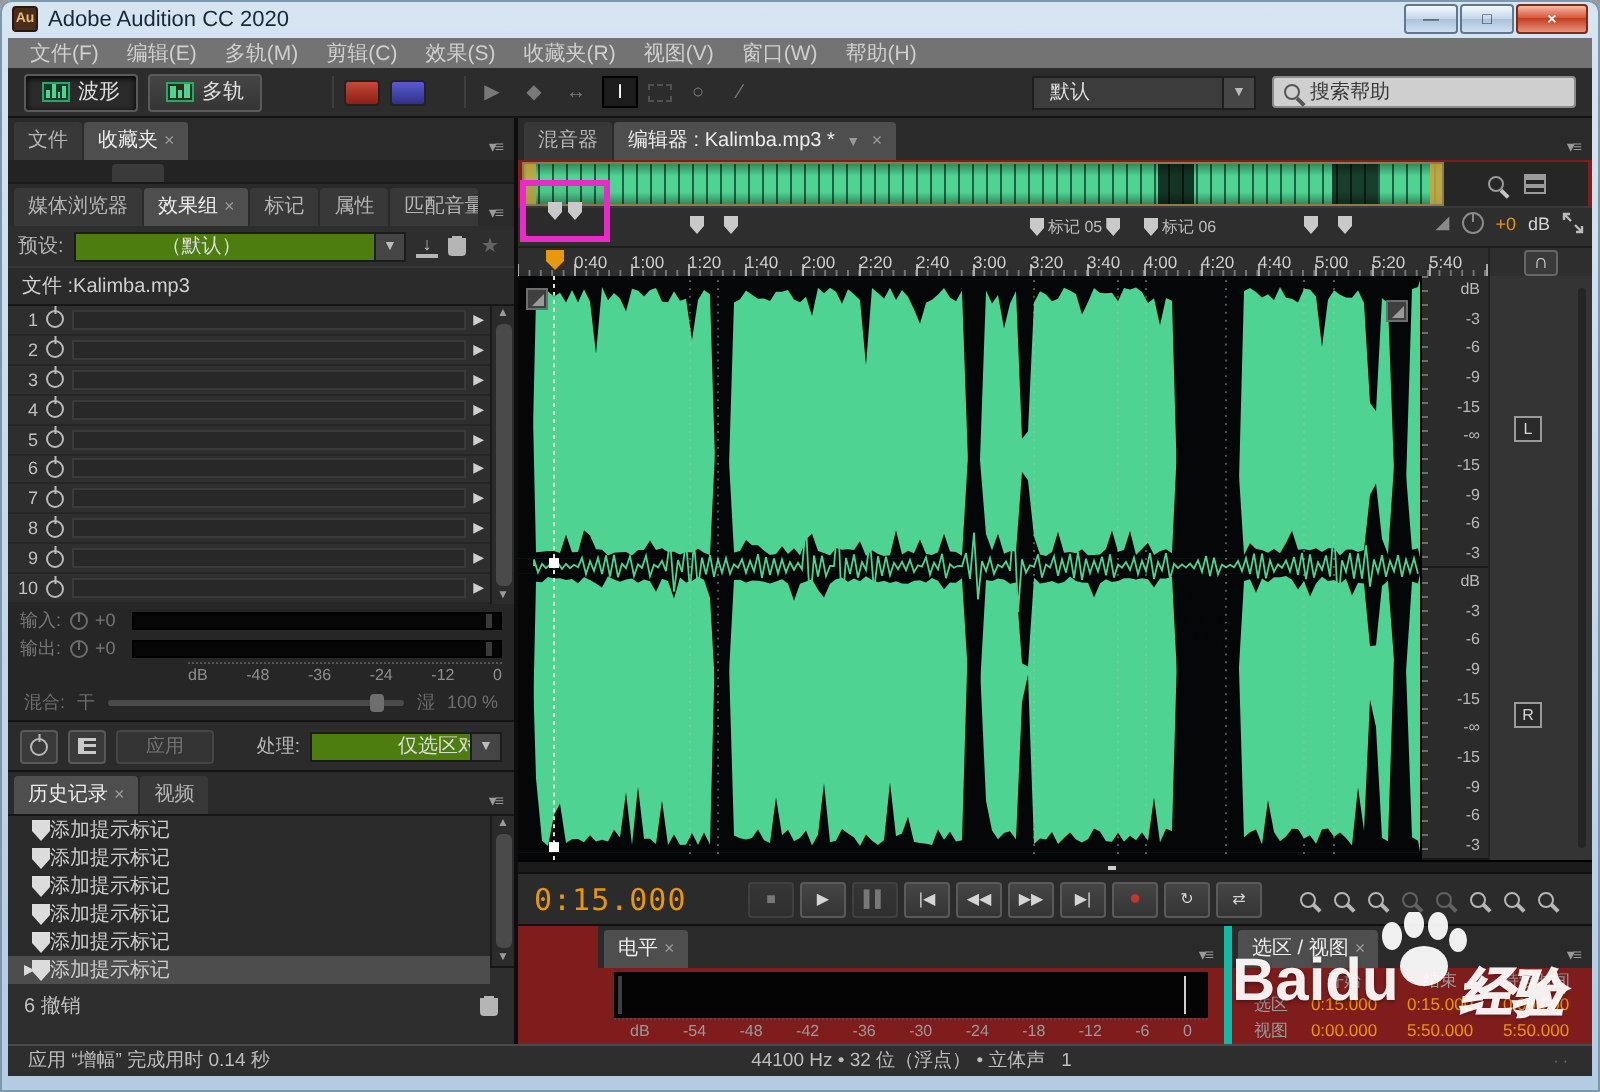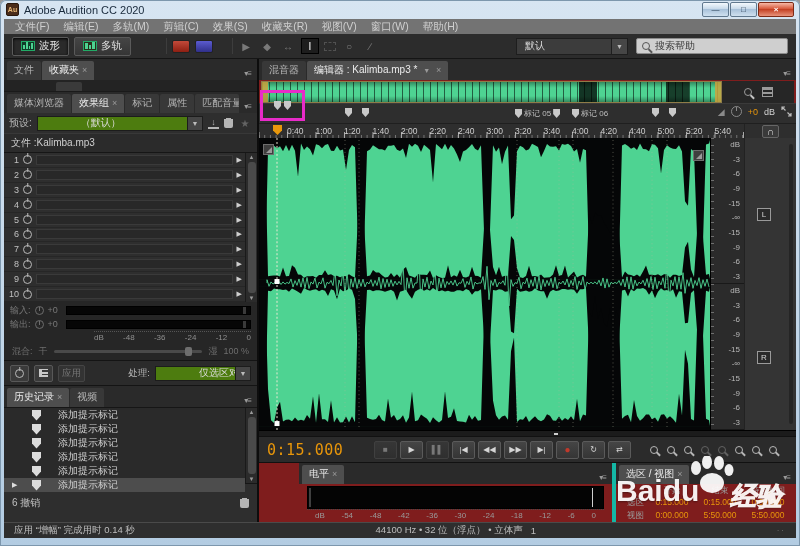--- a/index.html
+++ b/index.html
@@ -74,26 +74,26 @@
   .knob::after{content:"";position:absolute;left:50%;top:0;width:1px;height:4px;background:#8a8a8a;}
   .io-meter{flex:1;height:9px;background:#060606;border:1px solid #000;margin-left:4px;position:relative;}
   .io-meter::after{content:"";position:absolute;right:4px;top:0;bottom:0;width:3px;background:#3a3a3a;}
   .io-scale{display:flex;justify-content:space-between;font-size:8px;color:#8f8f8f;margin-left:84px;border-top:1px dotted #555;padding-top:1px;}
   .mixrow{flex:0 0 18px;display:flex;align-items:center;gap:6px;font-size:9px;color:#6e6e6e;padding:0 8px;}
   .slider{flex:1;height:3px;background:#4a4a4a;border-radius:2px;position:relative;}
   .slider .hnd{position:absolute;right:10px;top:-3px;width:7px;height:9px;background:#6e6e6e;border-radius:2px;}
   .rack-footer{flex:0 0 26px;display:flex;align-items:center;gap:5px;padding:0 6px;border-top:1px solid #141414;border-bottom:1px solid #141414;background:#2b2b2b;font-size:9.5px;color:#bbb;}
   .sqbtn{width:19px;height:17px;background:#3a3a3a;border:1px solid #585858;display:flex;align-items:center;justify-content:center;border-radius:2px;}
   .listico{display:inline-block;width:9px;height:8px;border-left:3px solid #c9c9c9;background:repeating-linear-gradient(#c9c9c9 0 1.5px,transparent 1.5px 3.2px);}
-  .applybtn{padding:1px 3px;background:#333;border:1px solid #454545;color:#757575;border-radius:2px;}
+  .applybtn{padding:1px 14px;background:#333;border:1px solid #454545;color:#757575;border-radius:2px;}
   .procdd{width:96px;}
   
   .histlist{flex:1;display:flex;min-height:0;border-top:1px solid #161616;}
   .histcol{flex:1;display:flex;flex-direction:column;background:#2a2a2a;}
-  .hist-row{flex:1;display:flex;align-items:center;gap:17px;padding-left:28px;font-size:10px;color:#cdcdcd;position:relative;}
+  .hist-row{flex:1;display:flex;align-items:center;gap:0;padding-left:12px;font-size:10px;color:#cdcdcd;position:relative;}
   .hist-row.sel{background:#4d4d4d;}
   .hist-ptr{position:absolute;left:8px;font-size:7px;color:#ddd;}
   .flag{width:9px;height:11px;background:#dcdcdc;clip-path:polygon(0 0,100% 0,100% 55%,50% 100%,0 55%);display:inline-block;flex:0 0 auto;}
   .undorow{flex:0 0 17px;display:flex;align-items:center;font-size:10px;color:#c0c0c0;background:#2e2e2e;border-top:1px solid #161616;padding:12px 8px;}
   
   .editor{flex:1;display:flex;flex-direction:column;min-width:0;background:#7f1d1d;position:relative;}
   .overviewrow{flex:0 0 22px;margin:1px 2px 0;display:flex;}
   .overview{flex:1;position:relative;border:1px solid #8f7c48;background:#4ed392;overflow:hidden;}
   .ov-noise{position:absolute;inset:0;background:
      repeating-linear-gradient(90deg,rgba(0,0,0,.55) 0 1px,transparent 1px 7px),

